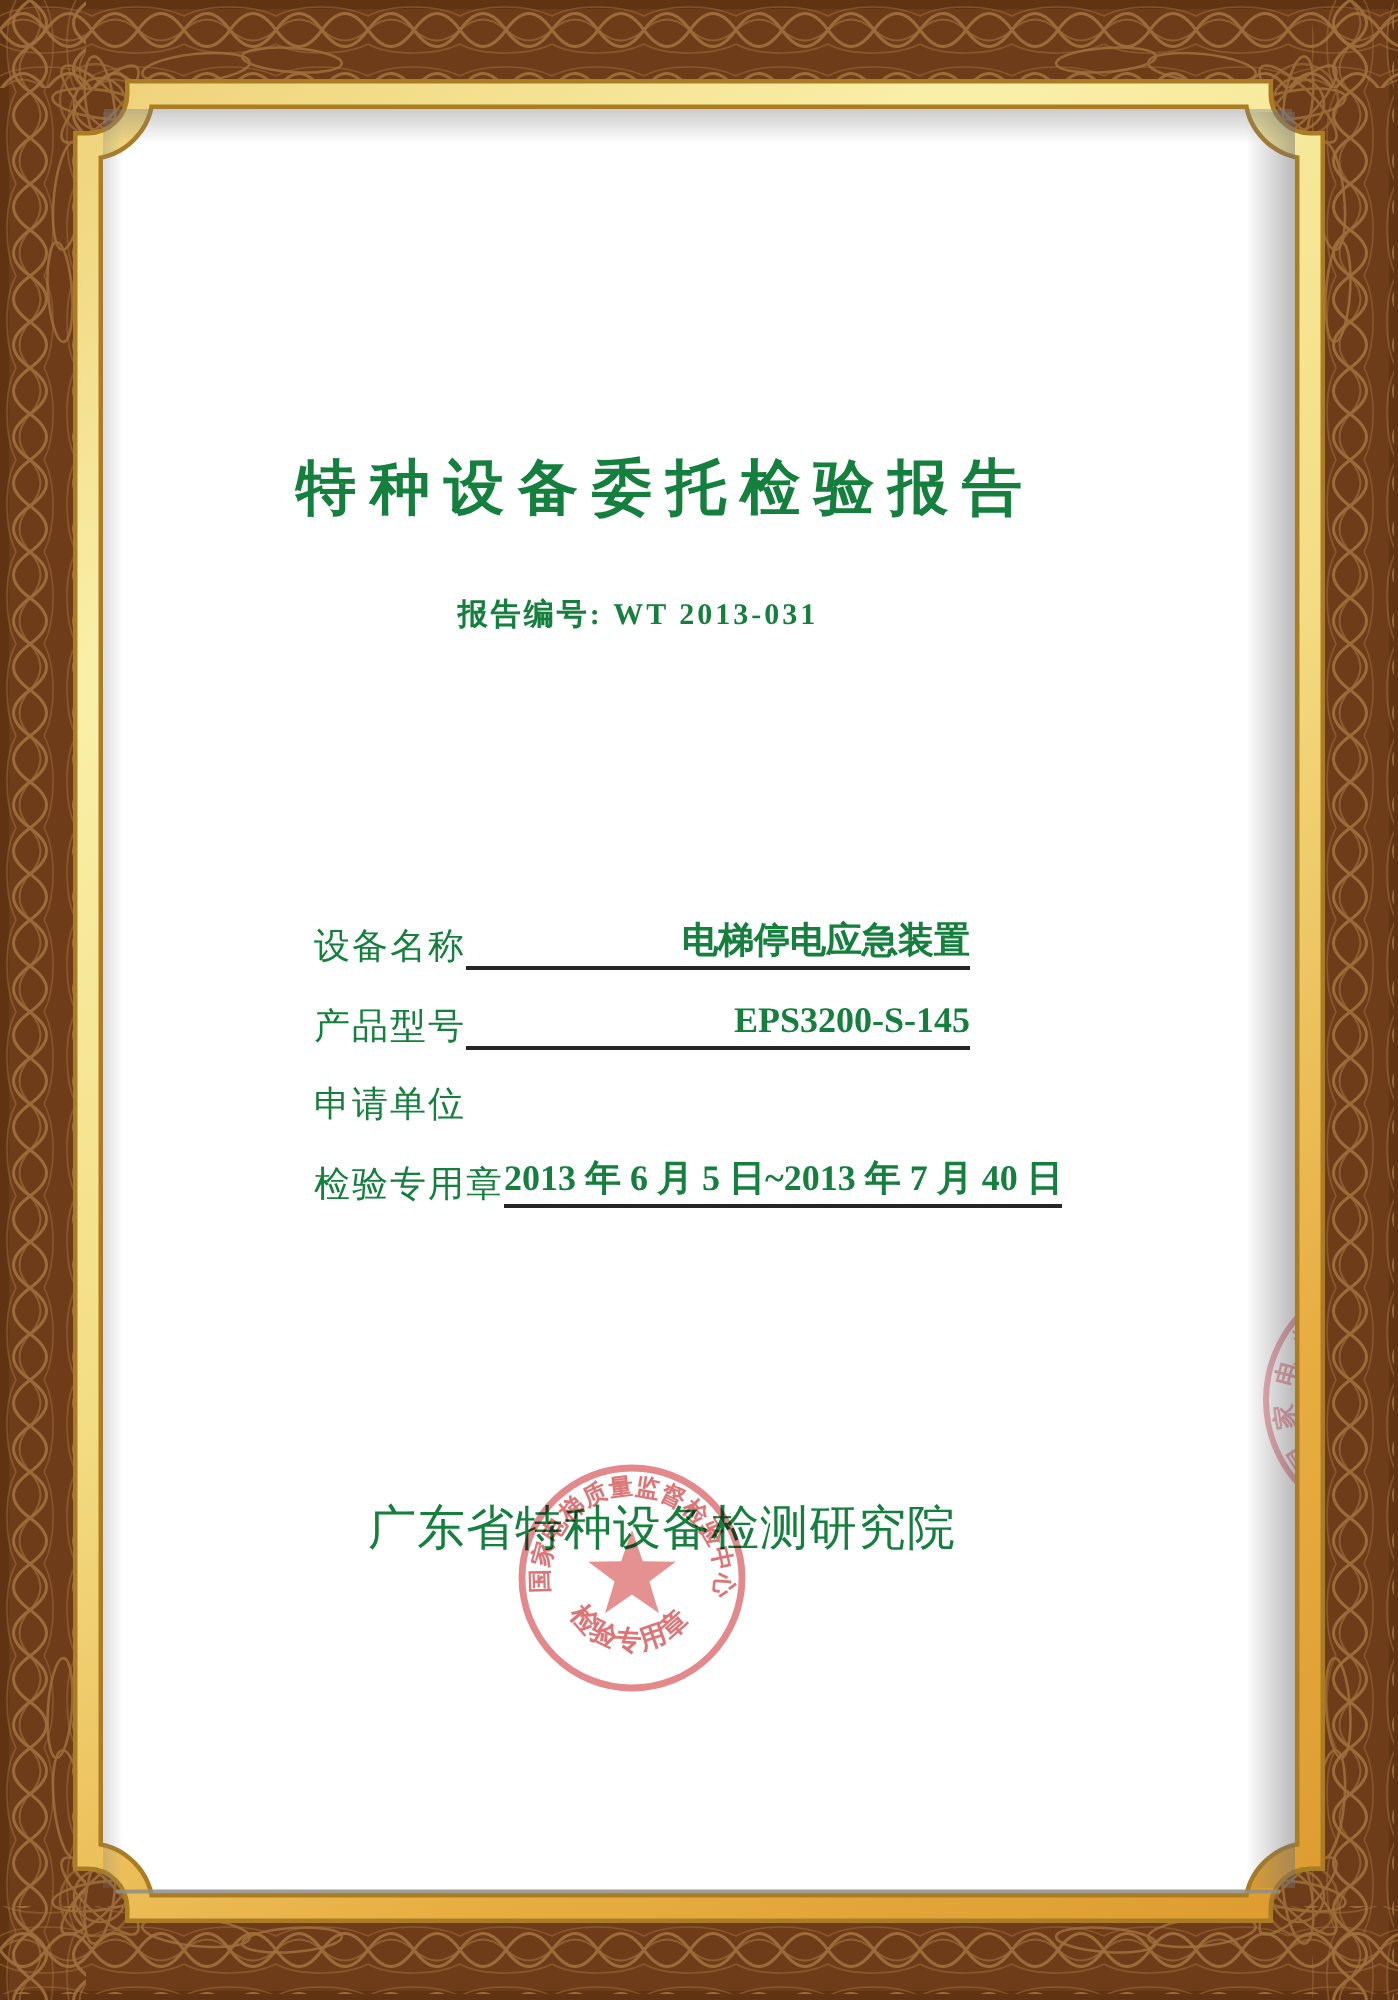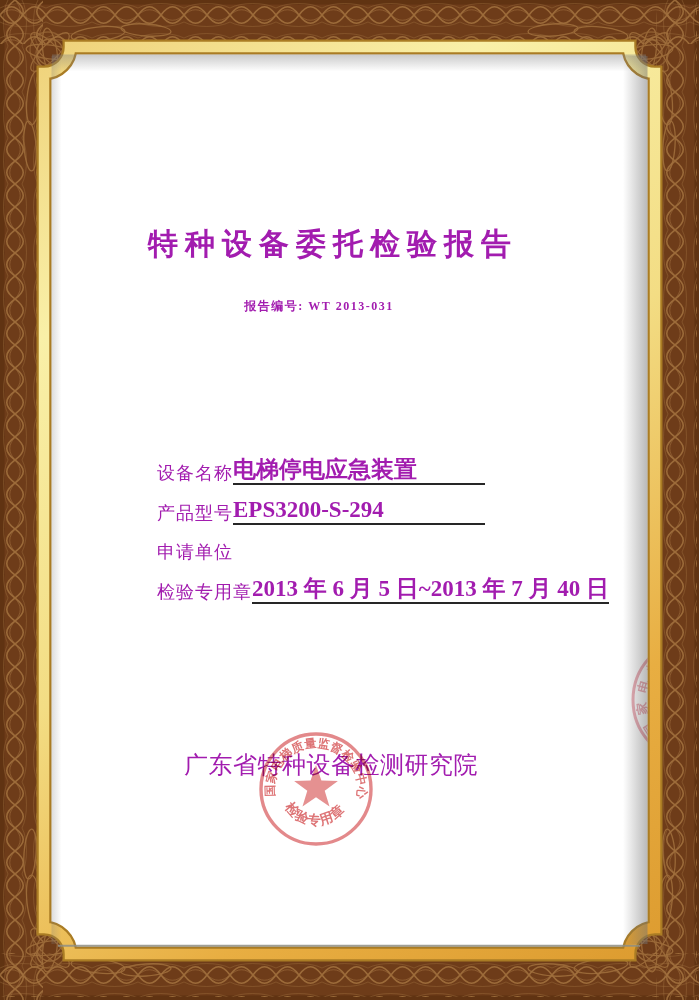--- a/index.html
+++ b/index.html
@@ -4,39 +4,39 @@
 <style>
   html,body{margin:0;padding:0;background:#ffffff;}
   .canvas{
     position:relative;width:699px;height:1000px;overflow:hidden;
     font-family:"Liberation Serif","DejaVu Serif",serif;
   }
   .frame-svg,.stamps-svg{position:absolute;left:0;top:0;width:699px;height:1000px;}
   .stamps-svg{mix-blend-mode:multiply;pointer-events:none;}
   .page{
     position:absolute;left:50px;top:52px;width:598px;height:894px;
-    color:#a21caf;text-align:center;
+    color:#15803d;text-align:center;
   }
   .title{
     position:absolute;top:172px;left:-16px;width:100%;margin:0;
     font-size:30px;font-weight:bold;letter-spacing:7px;white-space:nowrap;
   }
   .report-no{
     position:absolute;top:246px;left:-30px;width:100%;
-    font-size:12px;font-weight:bold;letter-spacing:1.5px;white-space:nowrap;
+    font-size:15px;font-weight:bold;letter-spacing:1.5px;white-space:nowrap;
   }
   .fields{position:absolute;top:407px;left:107px;text-align:left;}
   .field-row{display:flex;align-items:flex-end;height:26px;margin-bottom:13.5px;}
   .field-label{
     flex:0 0 70px;font-size:18px;font-weight:normal;letter-spacing:1px;
     white-space:nowrap;line-height:24px;
   }
   .field-value{
-    flex:0 0 252px;border-bottom:2px solid #262626;text-align:left;
-    font-size:23px;font-weight:bold;white-space:nowrap;line-height:24px;
+    flex:0 0 252px;border-bottom:2px solid #262626;text-align:right;
+    font-size:18px;font-weight:bold;white-space:nowrap;line-height:24px;
     padding-bottom:1px;
   }
   .org{
     position:absolute;top:698px;left:-18px;width:100%;
     font-size:24px;font-weight:normal;letter-spacing:0.5px;line-height:30px;
     white-space:nowrap;
   }
   .seal-text{font-family:"Liberation Serif","DejaVu Serif",serif;font-weight:bold;}
 </style>
 </head>
@@ -129,21 +129,21 @@
       <span>WT 2013-031</span>
     </div>
 
     <div class="fields">
       <div class="field-row">
         <span class="field-label">设备名称</span>
         <span class="field-value">电梯停电应急装置</span>
       </div>
       <div class="field-row">
         <span class="field-label">产品型号</span>
-        <span class="field-value">EPS3200-S-294</span>
+        <span class="field-value">EPS3200-S-145</span>
       </div>
       <div class="field-row">
         <span class="field-label">申请单位</span>
       </div>
       <div class="field-row">
         <span class="field-label">检验专用章</span>
         <span class="field-value">2013 年 6 月 5 日~2013 年 7 月 40 日</span>
       </div>
     </div>
 

